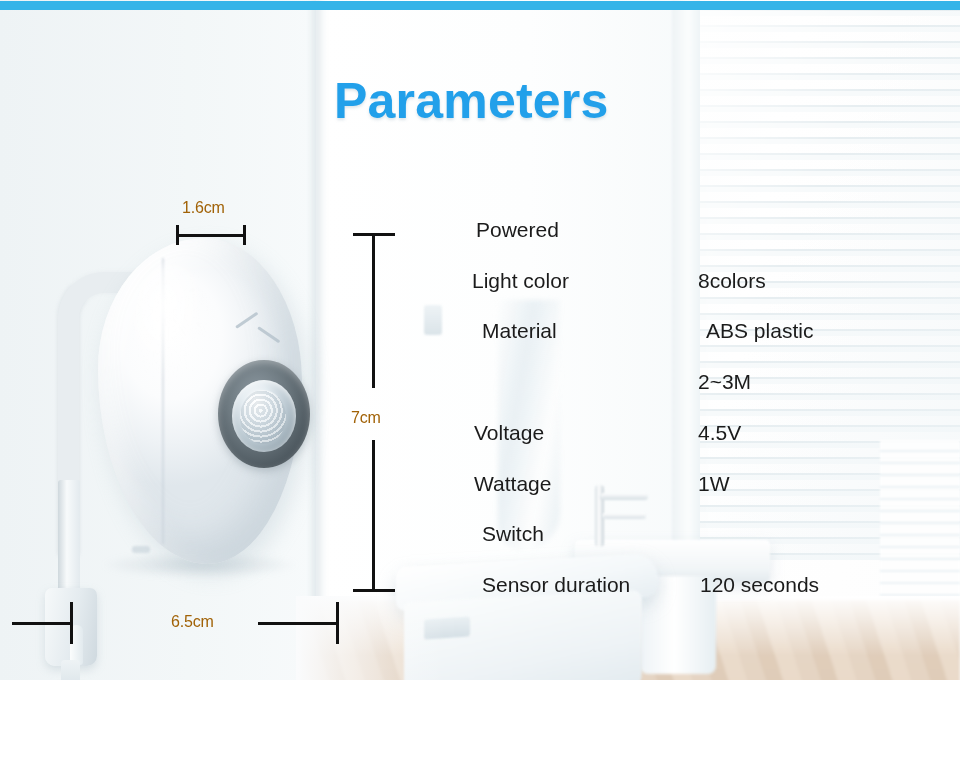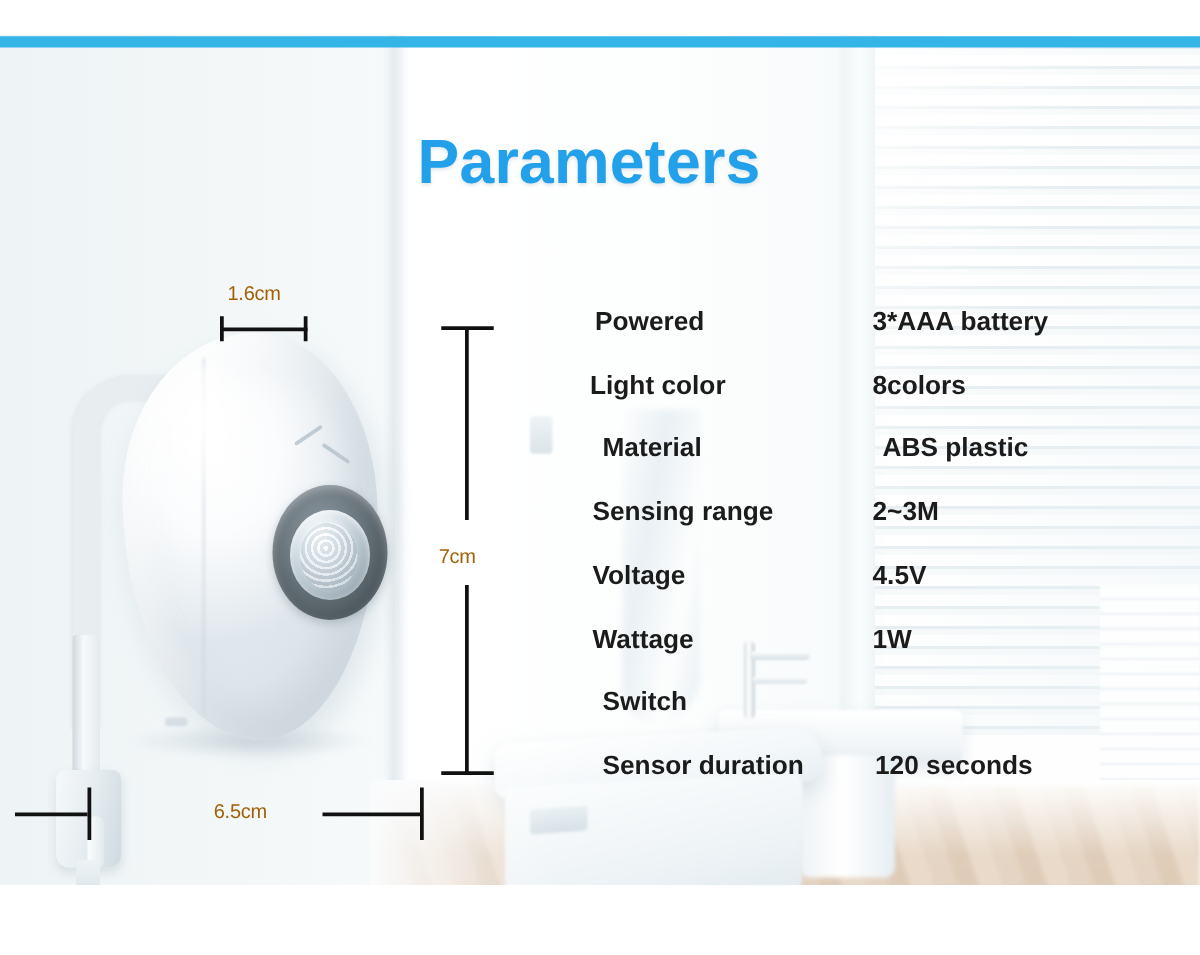--- a/index.html
+++ b/index.html
@@ -3,21 +3,20 @@
 <meta charset="utf-8">
 <style>
   html,body{margin:0;padding:0;background:#ffffff;}
   body{font-family:"Liberation Sans",sans-serif;}
 
   .stage{
     position:relative;
     width:960px;height:680px;
     overflow:hidden;
     background:#f4f7f8;
-    margin-top:28px;
   }
 
   
   .bg-base{
     position:absolute;inset:0;
     background:linear-gradient(100deg,#f2f6f7 0%,#f6f9fa 32%,#fbfcfd 52%,#ffffff 74%,#fdfdfd 100%);
   }
   
   .wall-left{
     position:absolute;left:0;top:0;width:316px;height:764px;
@@ -273,21 +272,21 @@
 
   
   #dim-d-line-l{left:12px;top:622px;width:58px;}
   #dim-d-line-r{left:258px;top:622px;width:80px;}
   #dim-d-cap-l{left:70px;top:602px;height:42px;}
   #dim-d-cap-r{left:336px;top:602px;height:42px;}
   #dim-d-label{left:171px;top:613px;}
 
   
   .table{position:absolute;left:470px;top:218px;width:470px;}
-  .row{position:absolute;left:0;width:470px;height:30px;font-weight:bold;}
+  .row{position:absolute;left:0;width:470px;height:30px;}
   .cell-k{
     position:absolute;left:0;top:0;
     font-size:21px;color:#1b1b1b;white-space:nowrap;
   }
   .cell-v{
     position:absolute;left:228px;top:0;
     font-size:21px;color:#1b1b1b;white-space:nowrap;
   }
 </style>
 </head>
@@ -354,32 +353,30 @@
 
   <div class="rule-h" id="dim-d-line-l"></div>
   <div class="dim-label" id="dim-d-label">6.5cm</div>
   <div class="rule-h" id="dim-d-line-r"></div>
   <div class="rule-v" id="dim-d-cap-l"></div>
   <div class="rule-v" id="dim-d-cap-r"></div>
 
   <div class="table" id="param-table">
       <div class="row" style="top: 0px;">
         <div class="cell-k" style="left: 6px;">Powered</div>
-        <div class="cell-v" style="left: 228px;">3*AAA battery</div>
       </div>
       <div class="row" style="top: 50.7px;">
         <div class="cell-k" style="left: 2px;">Light color</div>
         <div class="cell-v" style="left: 228px;">8colors</div>
       </div>
       <div class="row" style="top: 101.4px;">
         <div class="cell-k" style="left: 12px;">Material</div>
         <div class="cell-v" style="left: 236px;">ABS plastic</div>
       </div>
       <div class="row" style="top: 152.1px;">
-        <div class="cell-k" style="left: 4px;">Sensing range</div>
         <div class="cell-v" style="left: 228px;">2~3M</div>
       </div>
       <div class="row" style="top: 202.8px;">
         <div class="cell-k" style="left: 4px;">Voltage</div>
         <div class="cell-v" style="left: 228px;">4.5V</div>
       </div>
       <div class="row" style="top: 253.5px;">
         <div class="cell-k" style="left: 4px;">Wattage</div>
         <div class="cell-v" style="left: 228px;">1W</div>
       </div>

